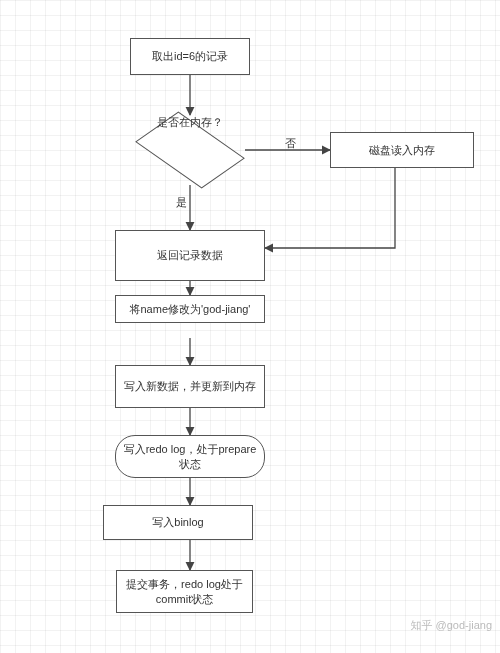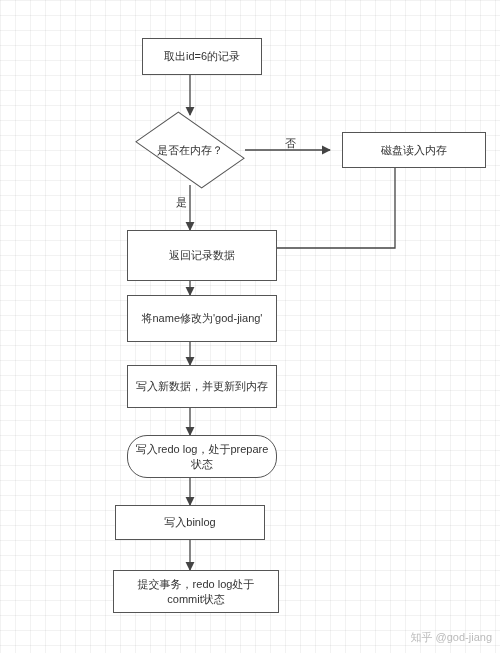--- a/index.html
+++ b/index.html
@@ -28,21 +28,20 @@
     position: absolute;
     border: 1px solid #555;
     background: #fff;
     display: flex;
     align-items: center;
     justify-content: center;
     text-align: center;
     line-height: 1.3;
     padding: 4px 6px;
     box-sizing: border-box;
-    margin-left: 12px;
   }
 
   
   .diamond-wrap {
     position: absolute;
     width: 110px;
     height: 70px;
   }
   .diamond-shape {
     position: absolute;
@@ -51,36 +50,36 @@
     width: 78px;
     height: 50px;
     background: #fff;
     border: 1px solid #555;
     transform: translate(-50%, -50%) rotate(45deg) skew(-10deg, -10deg);
   }
   .diamond-label {
     position: absolute;
     inset: 0;
     display: flex;
-    align-items: center;
+    align-items: flex-start;
     justify-content: center;
     text-align: center;
     padding: 0 12px;
   }
 
   .edge-label {
     position: absolute;
     font-size: 11px;
     color: #333;
   }
 
   .watermark {
     position: absolute;
     right: 8px;
-    bottom: 8px;
+    bottom: 20px;
     font-size: 11px;
     color: #bbb;
   }
 
   svg.arrows {
     position: absolute;
     inset: 0;
     width: 500px;
     height: 653px;
     pointer-events: none;
@@ -132,33 +131,33 @@
 <span class="edge-label" style="left:176px; top:195px;">是</span>
 
 <div class="box" style="left:330px; top:132px; width:144px; height:36px;">
   <span>磁盘读入内存</span>
 </div>
 
 <div class="box" style="left:115px; top:230px; width:150px; height:51px;">
   <span>返回记录数据</span>
 </div>
 
-<div class="box" style="left:115px; top:295px; width:150px; height:47px;">
+<div class="box" style="left:115px; top:295px; width:150px; height:28px;">
   <span>将name修改为'god-jiang'</span>
 </div>
 
 <div class="box" style="left:115px; top:365px; width:150px; height:43px;">
   <span>写入新数据，并更新到内存</span>
 </div>
 
 <div class="box" style="left:115px; top:435px; width:150px; height:43px;border-radius:20px;">
   <span>写入redo log，处于prepare状态</span>
 </div>
 
 <div class="box" style="left:103px; top:505px; width:150px; height:35px;">
   <span>写入binlog</span>
 </div>
 
-<div class="box" style="left:101px; top:570px; width:166px; height:43px;">
+<div class="box" style="left:116px; top:570px; width:137px; height:43px;">
   <span>提交事务，redo log处于commit状态</span>
 </div>
 
 <div class="watermark">知乎 @god-jiang</div>
 
 </body></html>

